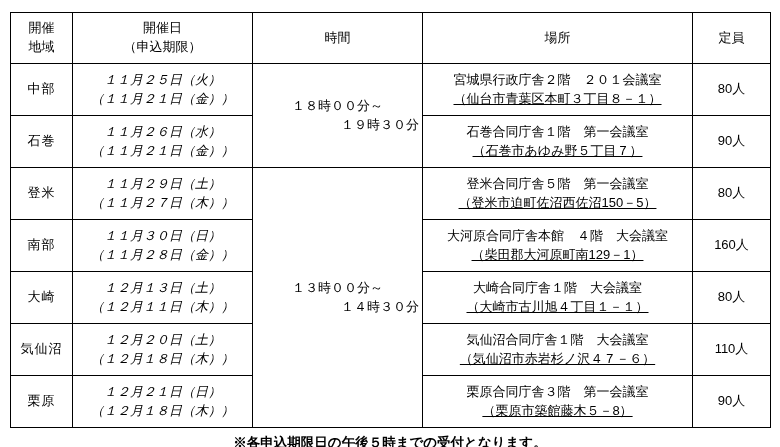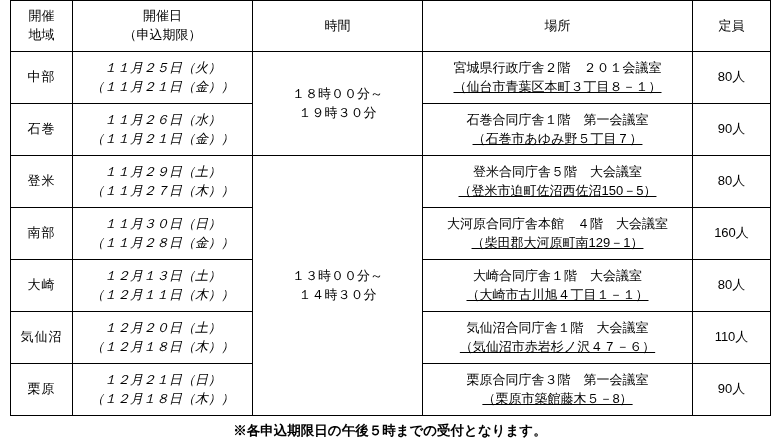--- a/index.html
+++ b/index.html
@@ -12,21 +12,21 @@
     height: 447px;
     font-family: "Liberation Sans", sans-serif;
     color: #000000;
     overflow: hidden;
   }
   .page {
     position: relative;
     width: 780px;
     height: 447px;
     box-sizing: border-box;
-    padding: 0 10px 0 10px;
+    padding: 12px 10px 0 10px;
   }
   table.schedule {
     border-collapse: collapse;
     table-layout: fixed;
     width: 760px;
     margin: 0 auto;
   }
   table.schedule td,
   table.schedule th {
     border: 1px solid #000000;
@@ -45,21 +45,21 @@
 
   thead td { height: 46px; }
   thead .hdr-line { display: block; }
 
   tbody td { height: 47px; }
 
   .area-cell { font-size: 14px; letter-spacing: 1px; font-family: Liberation Serif, serif; }
   .date-cell { font-size: 13.5px; letter-spacing: 0px; font-style: italic; }
   .date-cell .line2 { display: block; }
   .time-cell { font-size: 13.5px; }
-  .time-cell .line2 { display: block; }
+  .time-cell .line2 { display: block; text-align: right; }
   .place-cell { font-size: 12.5px; text-align: center; }
   .place-cell .line2 { display: block; text-decoration: underline; }
   .cap-cell { font-size: 13px; margin-left: 12px; }
 
   .note {
     width: 760px;
     margin: 6px auto 0 auto;
     text-align: center;
     font-size: 13.5px;
     letter-spacing: 0px;
@@ -130,21 +130,21 @@
         <td class="area-cell">登米</td>
         <td class="date-cell">
           <span>１１月２９日（土）</span>
           <span class="line2">（１１月２７日（木））</span>
         </td>
         <td class="time-cell" rowspan="5">
           <span>１３時００分～</span>
           <span class="line2">１４時３０分</span>
         </td>
         <td class="place-cell">
-          <span>登米合同庁舎５階　大会議室</span>
+          <span>登米合同庁舎５階　第一会議室</span>
           <span class="line2">（登米市迫町佐沼西佐沼150－5）</span>
         </td>
         <td class="cap-cell">80人</td>
       </tr>
 
       <tr>
         <td class="area-cell">南部</td>
         <td class="date-cell">
           <span>１１月３０日（日）</span>
           <span class="line2">（１１月２８日（金））</span>

